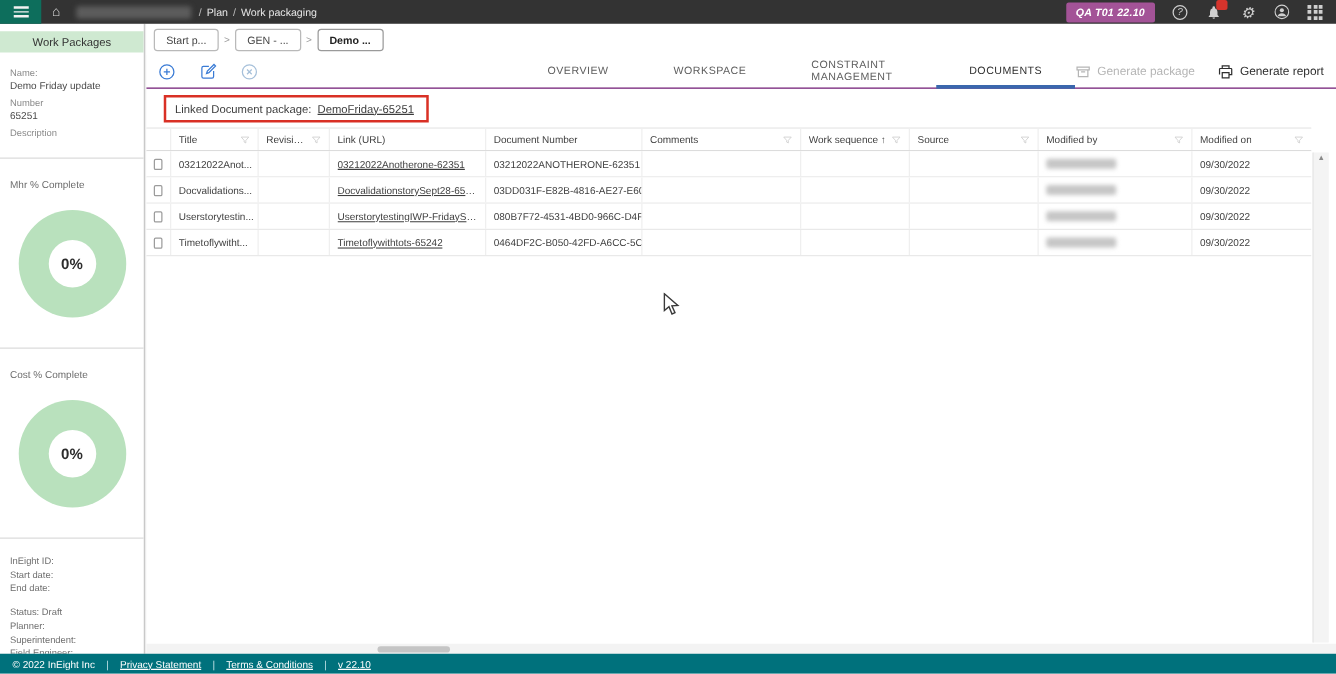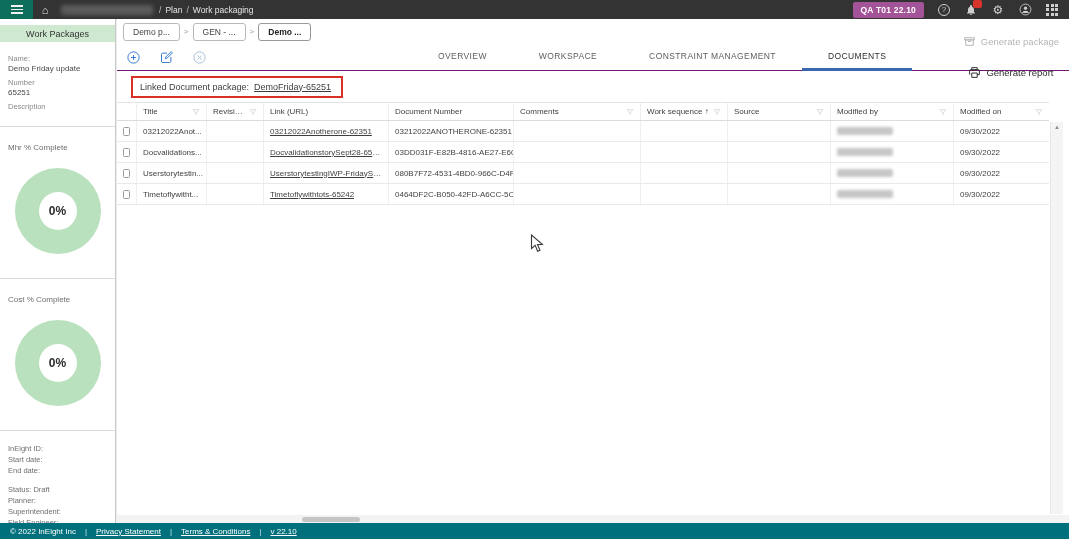--- a/index.html
+++ b/index.html
@@ -11,21 +11,21 @@
   }
 
   
   .topbar { position:absolute; top:0; left:0; right:0; height:19px; background:#333333; display:flex; align-items:center; z-index:30; }
   .hamburger { width:33px; height:19px; background:#0d6e5c; display:flex; flex-direction:column; justify-content:center; align-items:center; gap:2px; cursor:pointer; }
   .hamburger i { display:block; width:12px; height:1.5px; background:#f2f2f2; }
   .home-btn { width:24px; height:19px; display:flex; align-items:center; justify-content:center; color:#dcdcdc; font-size:11px; }
   .blurred-name { width:92px; height:10px; margin:0 6px 0 4px; background:#5c5c5c; border-radius:2px; filter:blur(2px); }
   .crumb { color:#e6e6e6; font-size:8.5px; display:flex; gap:4px; align-items:center; }
   .crumb .sep { color:#bdbdbd; }
-  .topbar-right { margin-left:auto; display:flex; align-items:center; gap:13px; padding-right:10px; }
+  .topbar-right { margin-left:auto; display:flex; align-items:center; gap:13px; padding-right:10px;font-style:italic; }
   .env-badge { background:#a35397; color:#fff; font-size:8.5px; font-weight:bold; padding:3px 8px; border-radius:2px; letter-spacing:.2px; }
   .tb-icon { position:relative; width:14px; height:14px; display:flex; align-items:center; justify-content:center; color:#cfcfcf; cursor:pointer; }
   .circle-q { width:12px; height:12px; border:1px solid #cfcfcf; border-radius:50%; font-size:8px; display:flex; align-items:center; justify-content:center; }
   .gear-glyph { font-size:12px; line-height:1; }
   .notif-badge { position:absolute; top:-3px; right:-4px; min-width:9px; height:8px; background:#d7342c; border-radius:2px; }
   .grid-icon { display:grid; grid-template-columns:repeat(3,3px); grid-template-rows:repeat(3,3px); gap:1.5px; }
   .grid-icon i { background:#cfcfcf; width:3px; height:3px; }
 
   
   .footer { position:absolute; left:0; right:0; bottom:0; height:16px; background:#00717c; color:#fff; display:flex; align-items:center; font-size:8px; padding-left:10px; gap:9px; z-index:30; }
@@ -54,21 +54,21 @@
   .chip { border:1px solid #b9b9b9; border-radius:3px; background:#fff; font-size:8.5px; color:#444; padding:3px 9px; cursor:pointer; white-space:nowrap; }
   .chip.active { font-weight:bold; color:#222; border-color:#9a9a9a; }
   .chip-sep { font-size:8px; color:#9a9a9a; }
 
   .toolbar { height:27px; display:flex; align-items:center; border-bottom:1px solid #701a75; padding:0 10px 0 8px; }
   .tool-icons { display:flex; align-items:center; gap:17px; }
   .tool-btn { width:16px; height:16px; display:flex; align-items:center; justify-content:center; cursor:pointer; }
   .tabs { display:flex; align-items:stretch; gap:0; margin-left:205px; height:27px; }
   .tab { font-size:8.5px; letter-spacing:.4px; color:#5d5d5d; padding:0 26px; display:flex; align-items:center; cursor:pointer; border-bottom:3px solid transparent; }
   .tab.active { color:#2e2e2e; border-bottom:3px solid #3a67ad; }
-  .top-actions { margin-left:auto; display:flex; align-items:center; gap:18px;flex-direction:column; }
+  .top-actions { margin-left:auto; display:flex; gap:18px; }
   .action-btn { display:flex; align-items:center; gap:5px; font-size:9.5px; cursor:pointer; white-space:nowrap; }
   .action-btn.disabled { color:#b5b5b5; cursor:default; }
   .action-btn.enabled { color:#2e2e2e; }
 
   .linked-row { height:31px; display:flex; align-items:center; padding-left:1px;margin-left:13px; }
   .linked-box { display:inline-flex; align-items:center; gap:5px; border:2px solid #d93025; padding:4px 10px 4px 7px; }
   .linked-label { font-size:9px; color:#3c3c3c; }
   .linked-link { font-size:9px; color:#3c3c3c; text-decoration:underline; cursor:pointer; white-space:nowrap; }
 
   
@@ -197,21 +197,21 @@
     <div>Superintendent:</div>
     <div>Field Engineer:</div>
     <div>Executor:</div>
 
   </div>
 </div>
 
 <div class="main">
 
   <div class="chip-row">
-    <span class="chip">Demo p...</span>
+    <span class="chip">Start p...</span>
     <span class="chip-sep">&gt;</span>
     <span class="chip">GEN - ...</span>
     <span class="chip-sep">&gt;</span>
     <span class="chip active">Demo ...</span>
   </div>
 
   <div class="toolbar">
     <div class="tool-icons">
       <span class="tool-btn">
         <svg width="15" height="15" viewBox="0 0 24 24">

